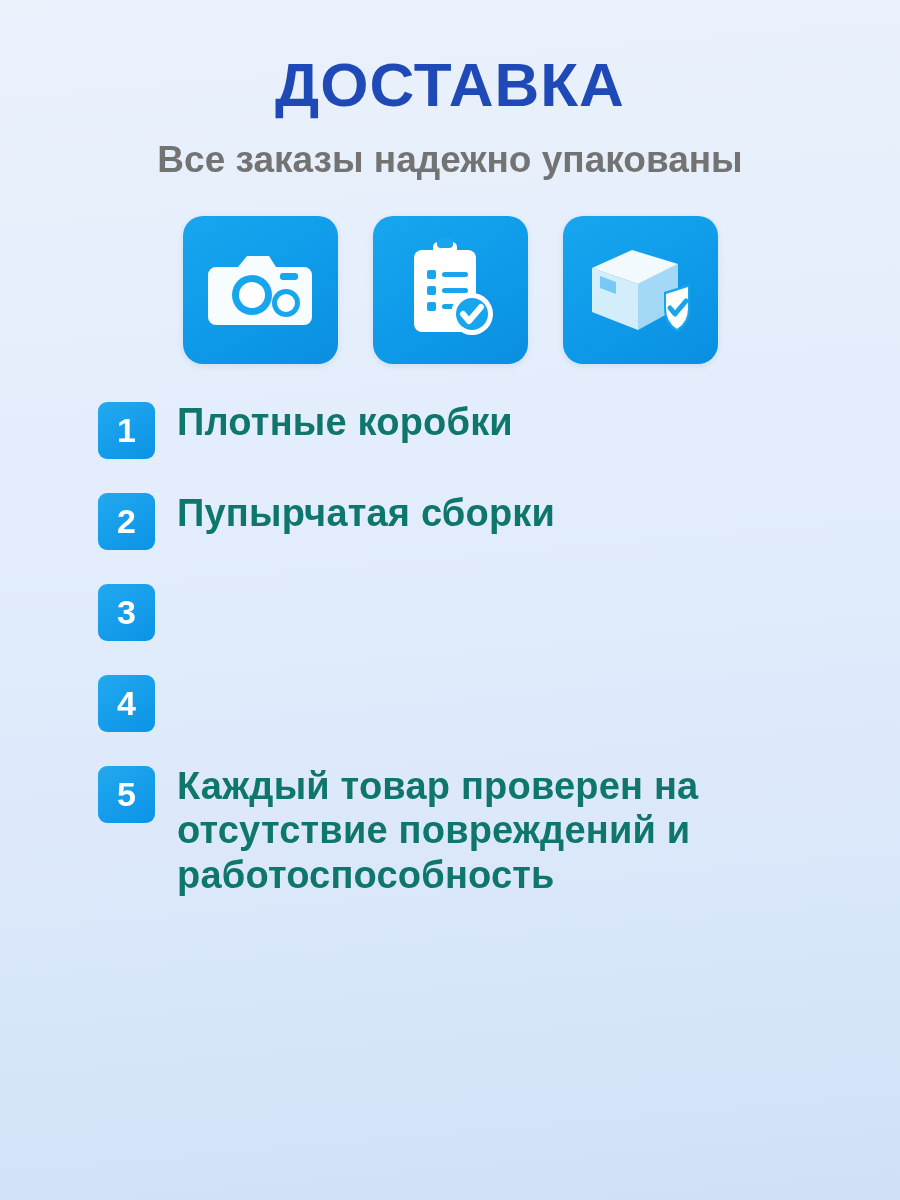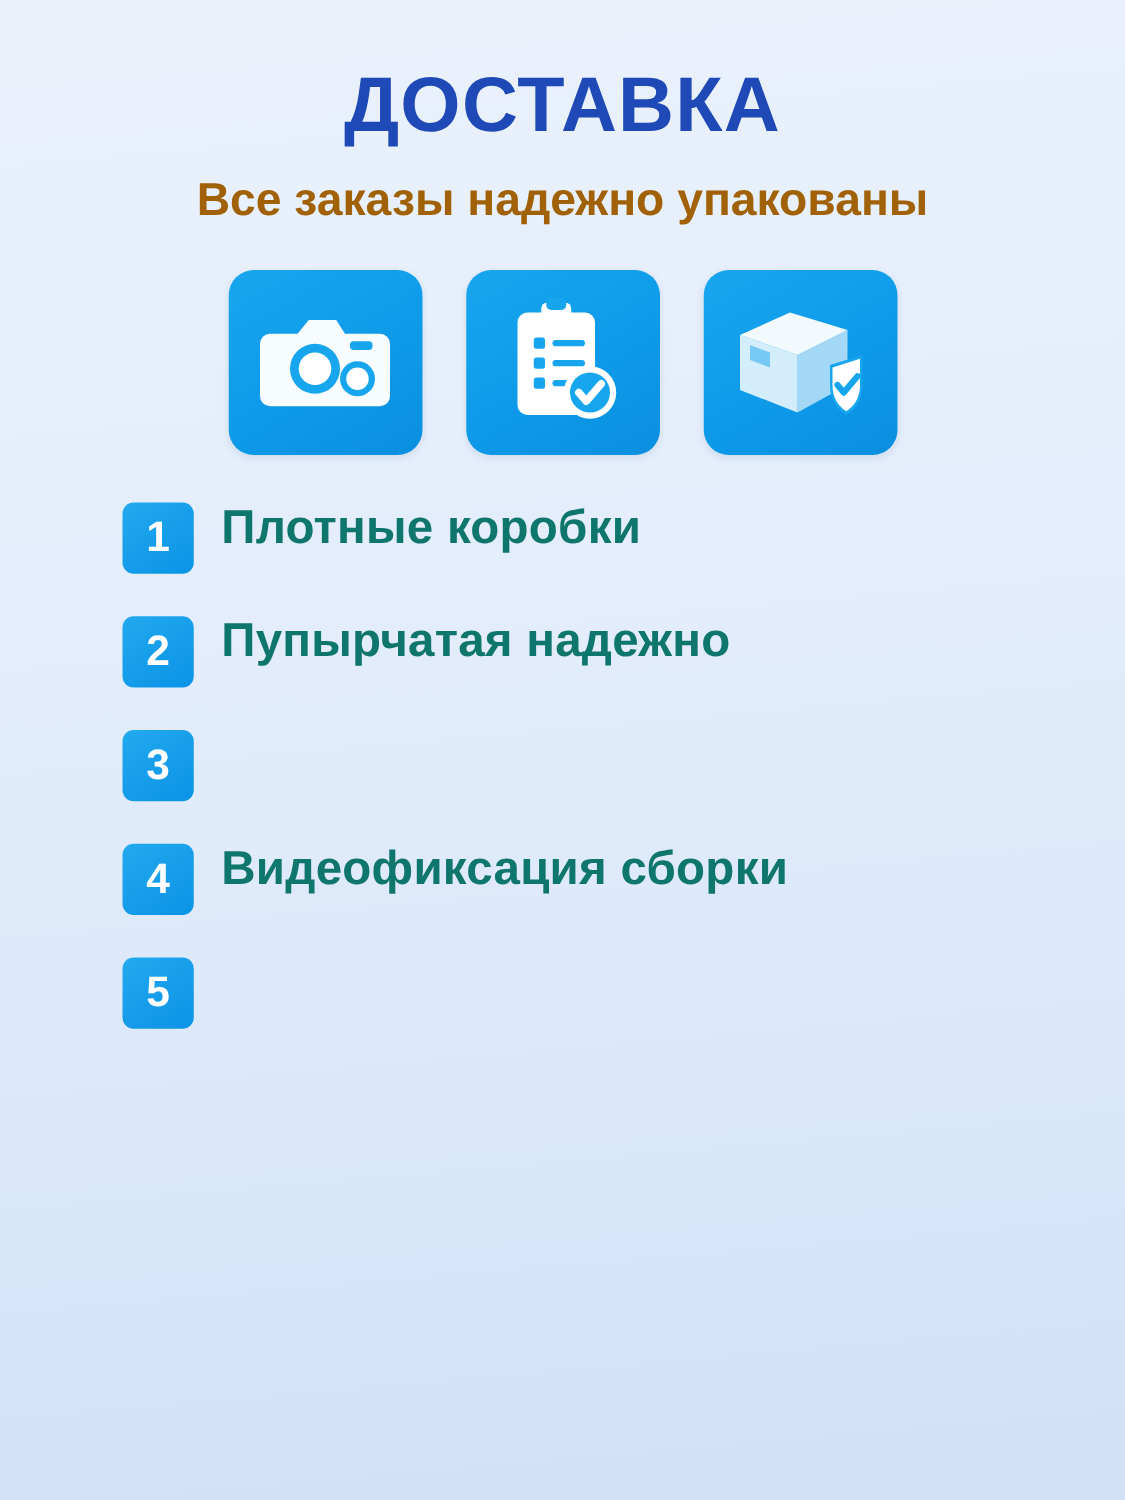--- a/index.html
+++ b/index.html
@@ -28,21 +28,21 @@
     font-weight: bold;
     letter-spacing: 1px;
     color: #1f49b6;
     text-align: center;
     line-height: 1.05;
     margin: 0 0 22px 0;
   }
   .subtitle {
     font-size: 37px;
     font-weight: bold;
-    color: #a16207;
+    color: #737373;
     text-align: center;
     line-height: 1.15;
     margin: 0 0 34px 0;
   }
   .icon-row {
     display: flex;
     justify-content: center;
     gap: 35px;
     margin-bottom: 36px;
   }
@@ -159,31 +159,31 @@
 
   <div class="list">
 
     <div class="list-item">
       <div class="num-badge">1</div>
       <div class="item-text">Плотные коробки</div>
     </div>
 
     <div class="list-item">
       <div class="num-badge">2</div>
-      <div class="item-text">Пупырчатая надежно</div>
+      <div class="item-text">Пупырчатая сборки</div>
     </div>
 
     <div class="list-item">
       <div class="num-badge">3</div>
     </div>
 
     <div class="list-item">
       <div class="num-badge">4</div>
-      <div class="item-text">Видеофиксация сборки</div>
     </div>
 
     <div class="list-item last">
       <div class="num-badge">5</div>
+      <div class="item-text">Каждый товар проверен на отсутствие повреждений и работоспособность</div>
     </div>
 
   </div>
 
 </div>
 
 </body></html>

